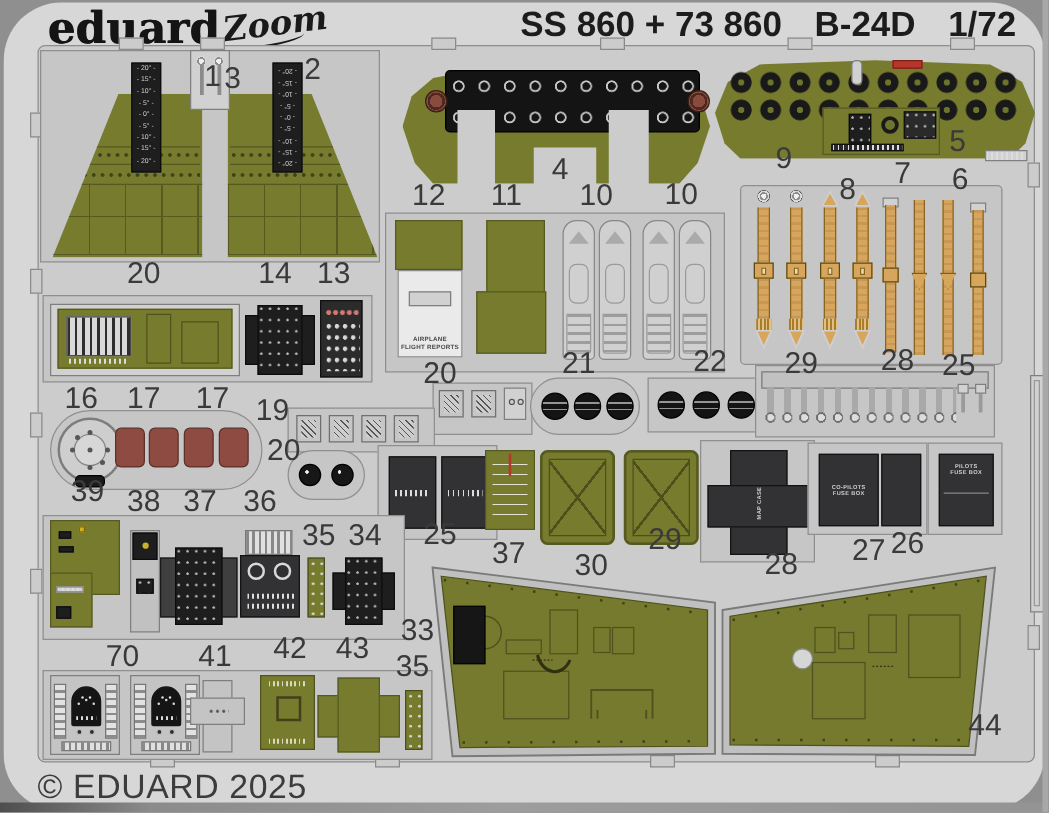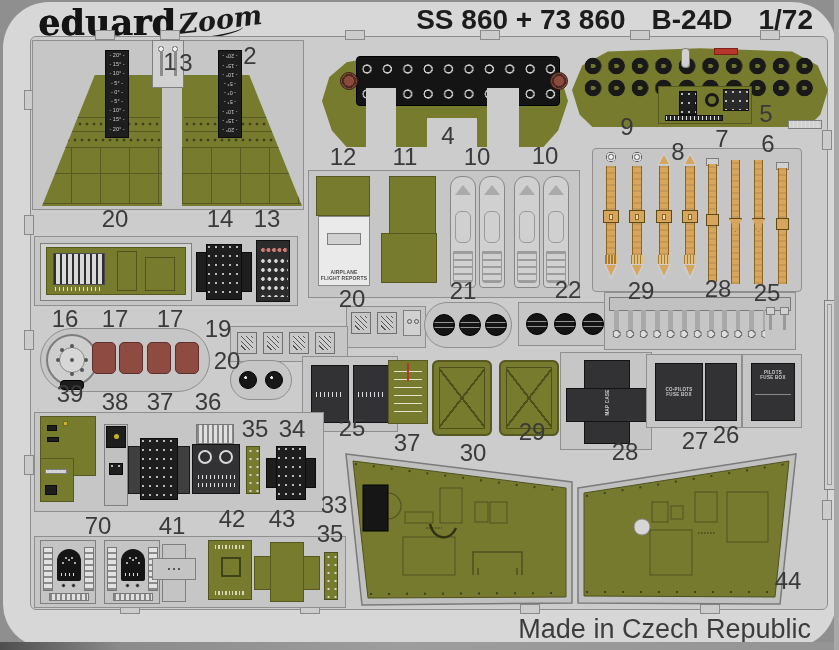--- a/index.html
+++ b/index.html
@@ -534,16 +534,16 @@
       <span class="plabel" style="left: 292px; top: 429px;">34</span>
       <span class="plabel" style="left: 334px; top: 505px;">33</span>
       <span class="plabel" style="left: 98px; top: 526px;">70</span>
       <span class="plabel" style="left: 172px; top: 526px;">41</span>
       <span class="plabel" style="left: 232px; top: 519px;">42</span>
       <span class="plabel" style="left: 282px; top: 519px;">43</span>
       <span class="plabel" style="left: 330px; top: 534px;">35</span>
       <span class="plabel" style="left: 788px; top: 581px;">44</span>
     </div>
 
-  <div class="abs" id="madein">Made in Czech Republic</div>
+  <div class="abs" id="copyright">© EDUARD 2025</div>
   <div class="abs" style="left:0;top:642px;width:839px;height:8px;background:linear-gradient(90deg,#4e4e4e 0,#8b8b8b 120px,#9c9d9c 400px,#949494 100%)"></div>
   <div class="abs" style="left:834px;top:0;width:5px;height:650px;background:#a8a8a8"></div>
 </div>
 
 </body></html>

